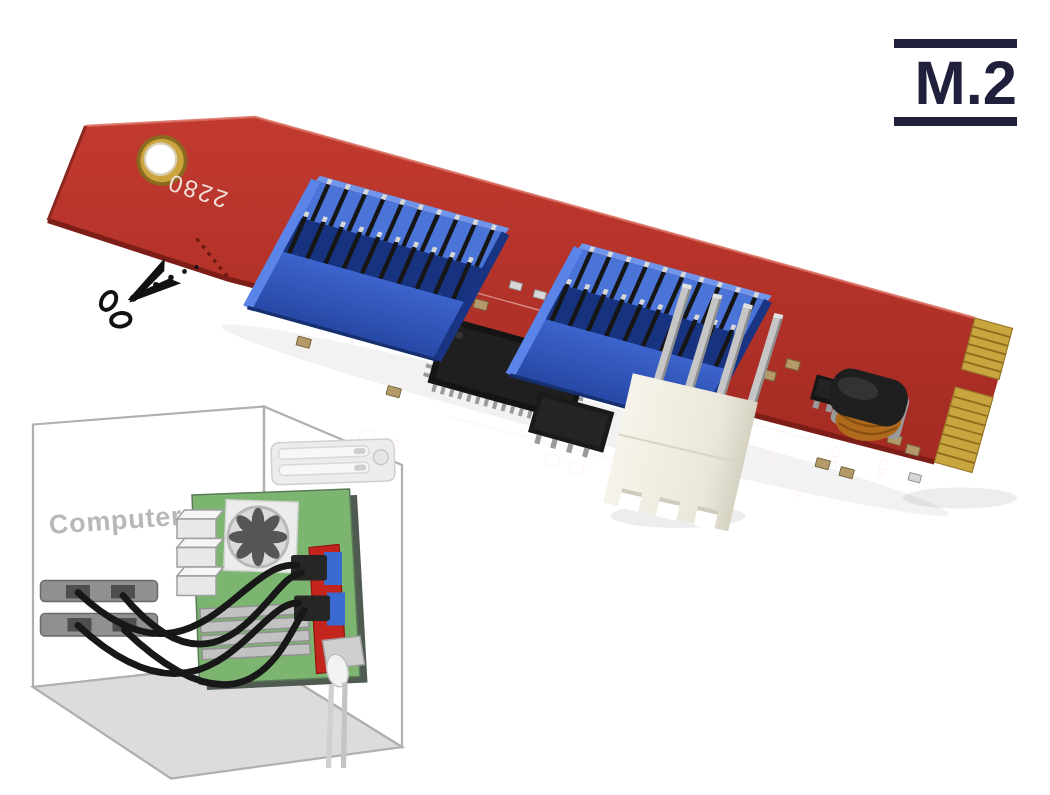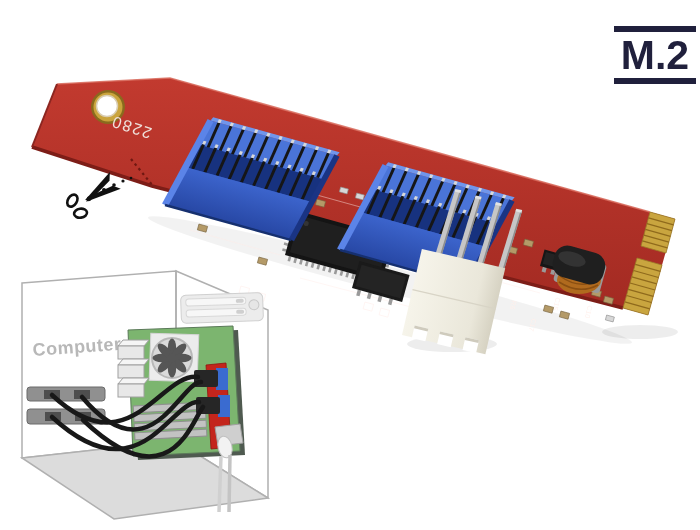--- a/index.html
+++ b/index.html
@@ -1,19 +1,19 @@
 <!DOCTYPE html>
 <html><head>
 <meta charset="utf-8">
 <style>
   html,body{margin:0;padding:0;background:#ffffff;}
   .scene{position:relative;width:700px;height:530px;background:#ffffff;overflow:hidden;
          font-family:"Liberation Sans",sans-serif;}
   .scene svg{position:absolute;left:0;top:0;}
-  .m2-badge{position:absolute;left:614px;top:26px;width:82px;text-align:center;}
+  .m2-badge{position:absolute;left:596px;top:26px;width:82px;text-align:right;}
   .m2-badge .bar{height:6px;background:#20203c;}
   .m2-badge .label{display:block;font-weight:700;font-size:41px;line-height:46px;
                    color:#20203c;letter-spacing:0px;}
 </style>
 </head>
 <body>
 
 <div class="scene">
 
 <svg width="700" height="530" viewBox="0 0 700 530">

